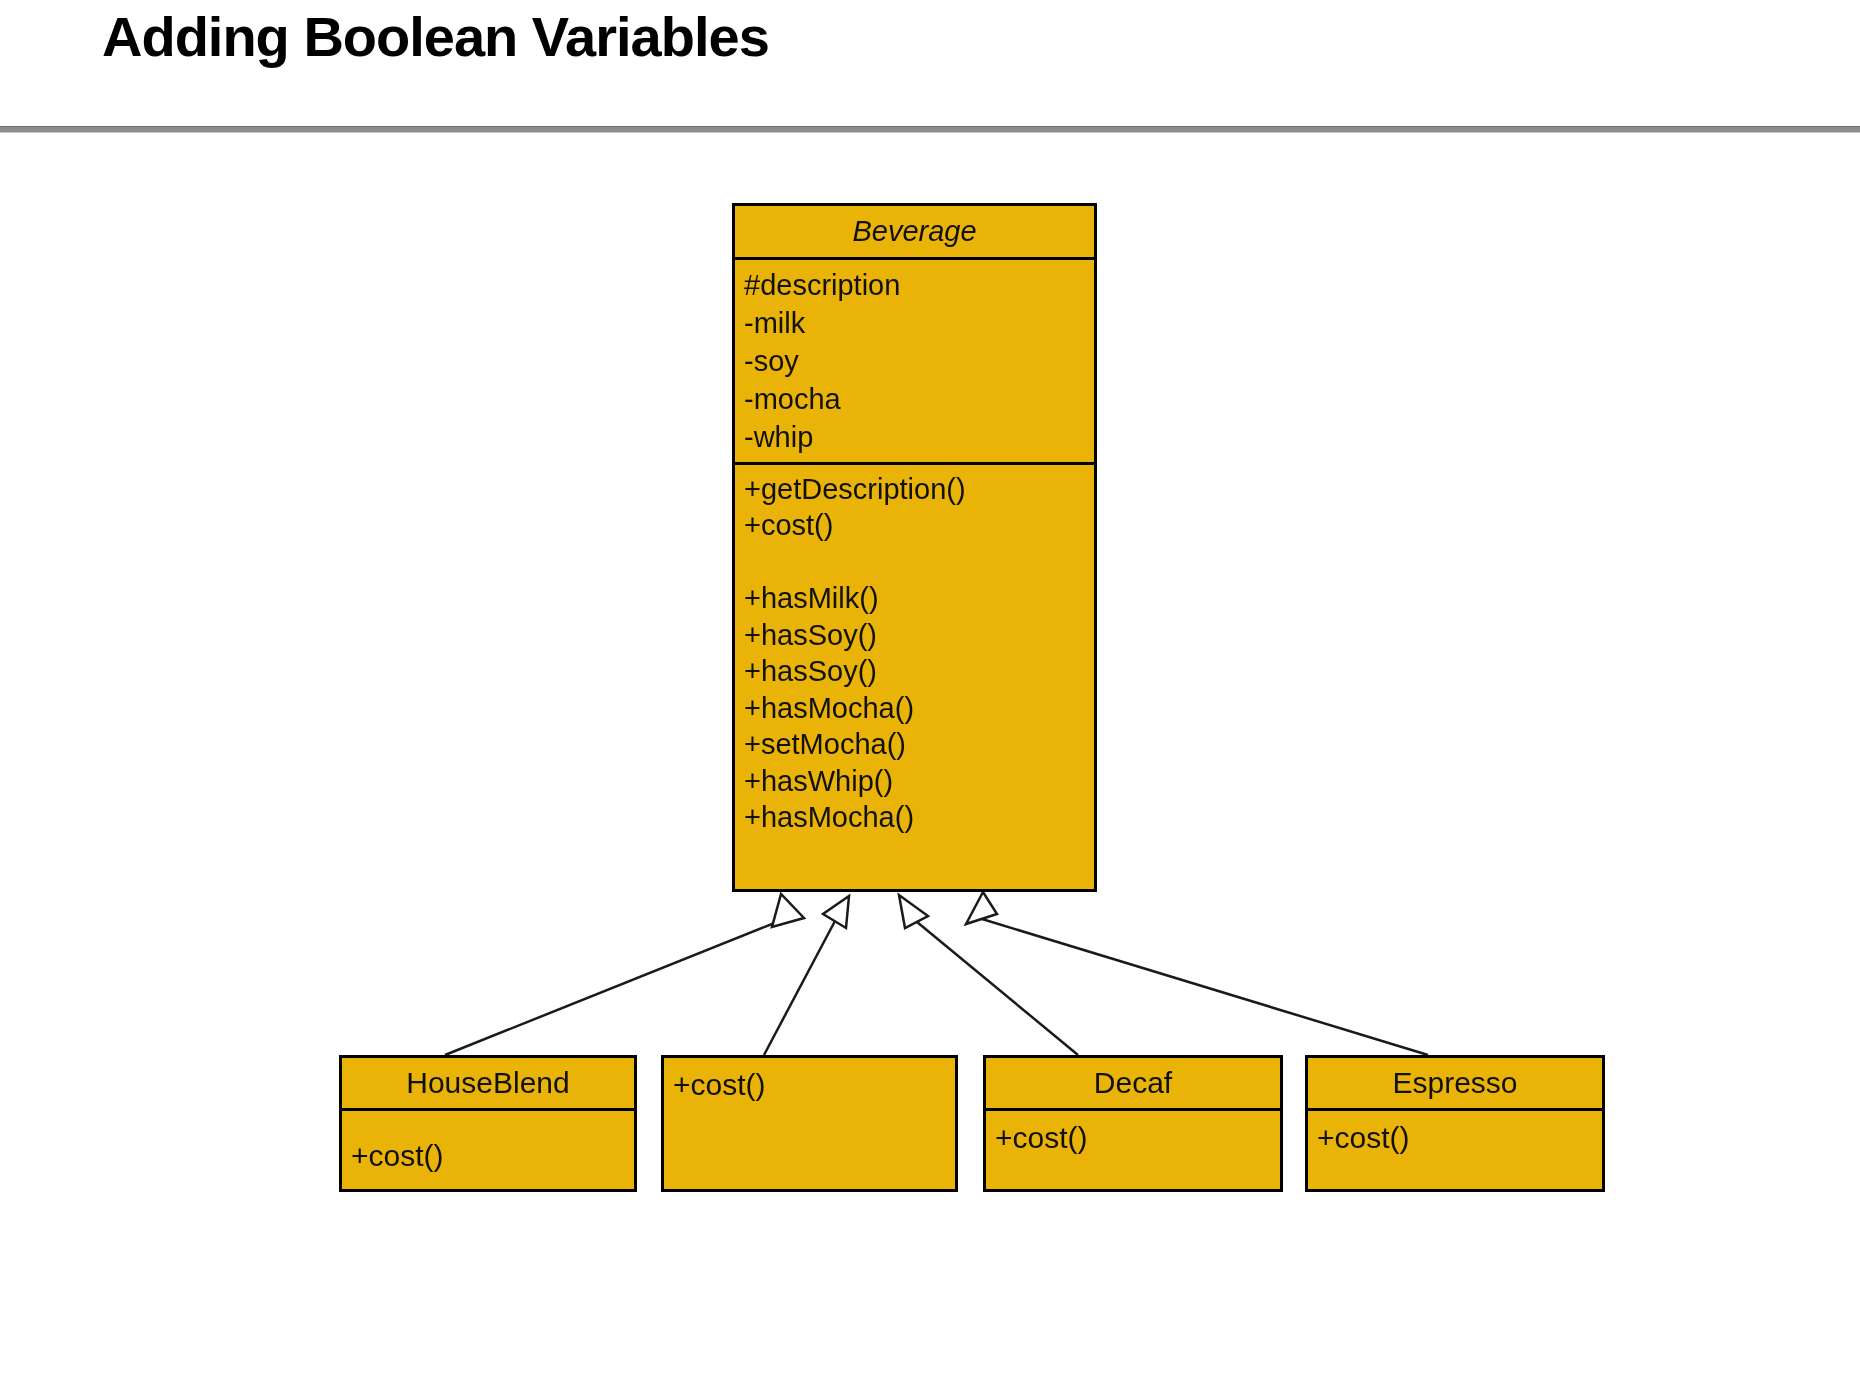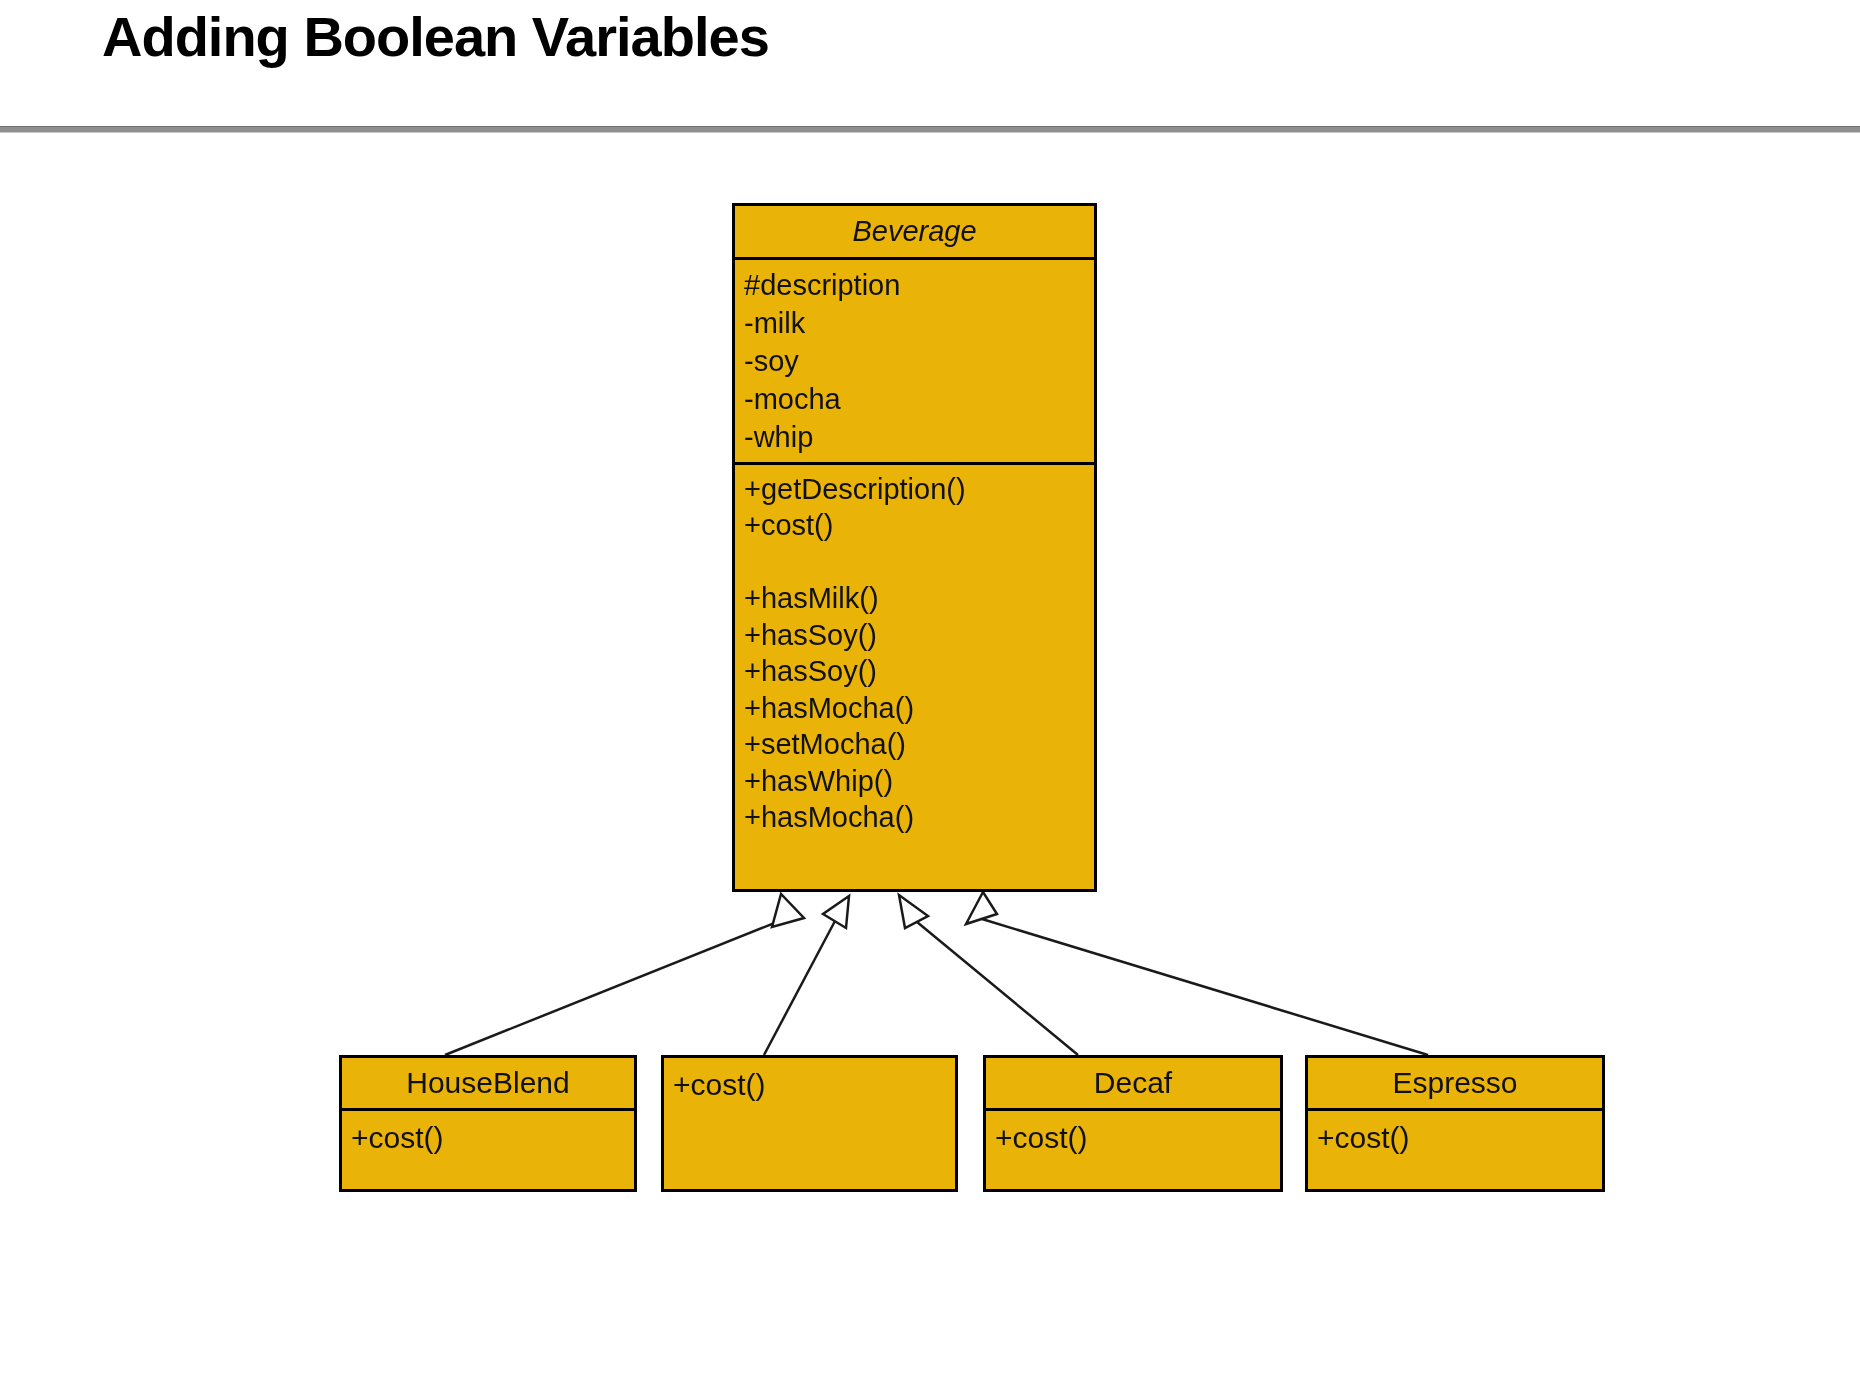--- a/index.html
+++ b/index.html
@@ -115,21 +115,21 @@
     height: 137px;
   }
   .subclass .uml-name {
     height: 50px;
     flex: 0 0 50px;
     font-size: 30px;
     font-style: normal;
   }
   .subclass .uml-methods { flex: 1 1 auto; padding-top: 8px; }
   .subclass .uml-methods .member-line { height: 38px; font-size: 30px; }
-  .box-houseblend { left: 299px; width: 298px; }
+  .box-houseblend { left: 299px; width: 298px; gap: 18px; }
   .box-darkroast  { left: 621px; width: 297px; }
   .box-decaf      { left: 943px; width: 300px; }
   .box-espresso   { left: 1265px; width: 300px; }
 </style>
 </head>
 <body>
 
 <div class="slide">
 
   <h1 class="slide-title">Adding Boolean Variables</h1>

